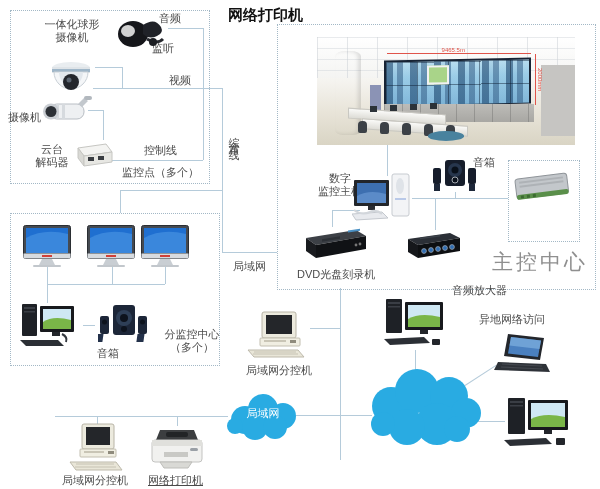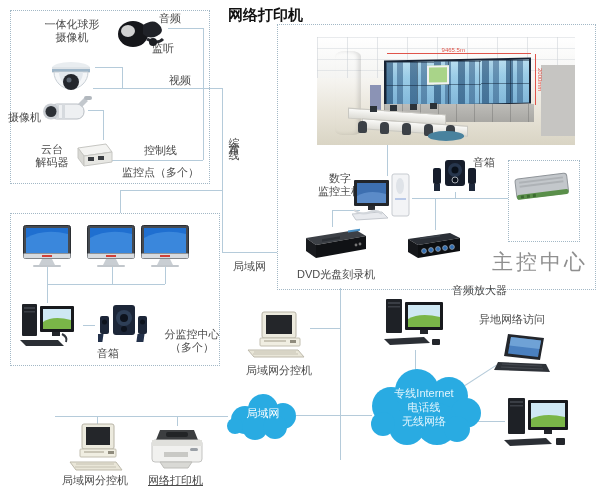--- a/index.html
+++ b/index.html
@@ -158,25 +158,20 @@
         <circle cx="26" cy="40" r="19"></circle>
           <circle cx="52" cy="25" r="22"></circle>
           <circle cx="84" cy="30" r="19"></circle>
         <circle cx="101" cy="47" r="15"></circle>
           <circle cx="72" cy="58" r="21"></circle>
           <circle cx="42" cy="61" r="18"></circle>
         <circle cx="18" cy="58" r="12"></circle>
           <circle cx="92" cy="63" r="13"></circle>
       </g>
     </svg>
-    <div class="cloud-txt" style="left:4px;top:20px;width:110px;color:#dff4fd;">
-      <div>专线Internet</div>
-      <div>电话线</div>
-      <div>无线网络</div>
-    </div>
   </div>
 
   <div class="room">
     <div class="room-ceil"></div>
     <div class="room-rwall"></div>
     <div class="room-col"></div>
     <div class="room-door"></div>
     <div class="vwall">
       <div class="vwall-scr"></div>
       <div class="vwall-grid"></div>

